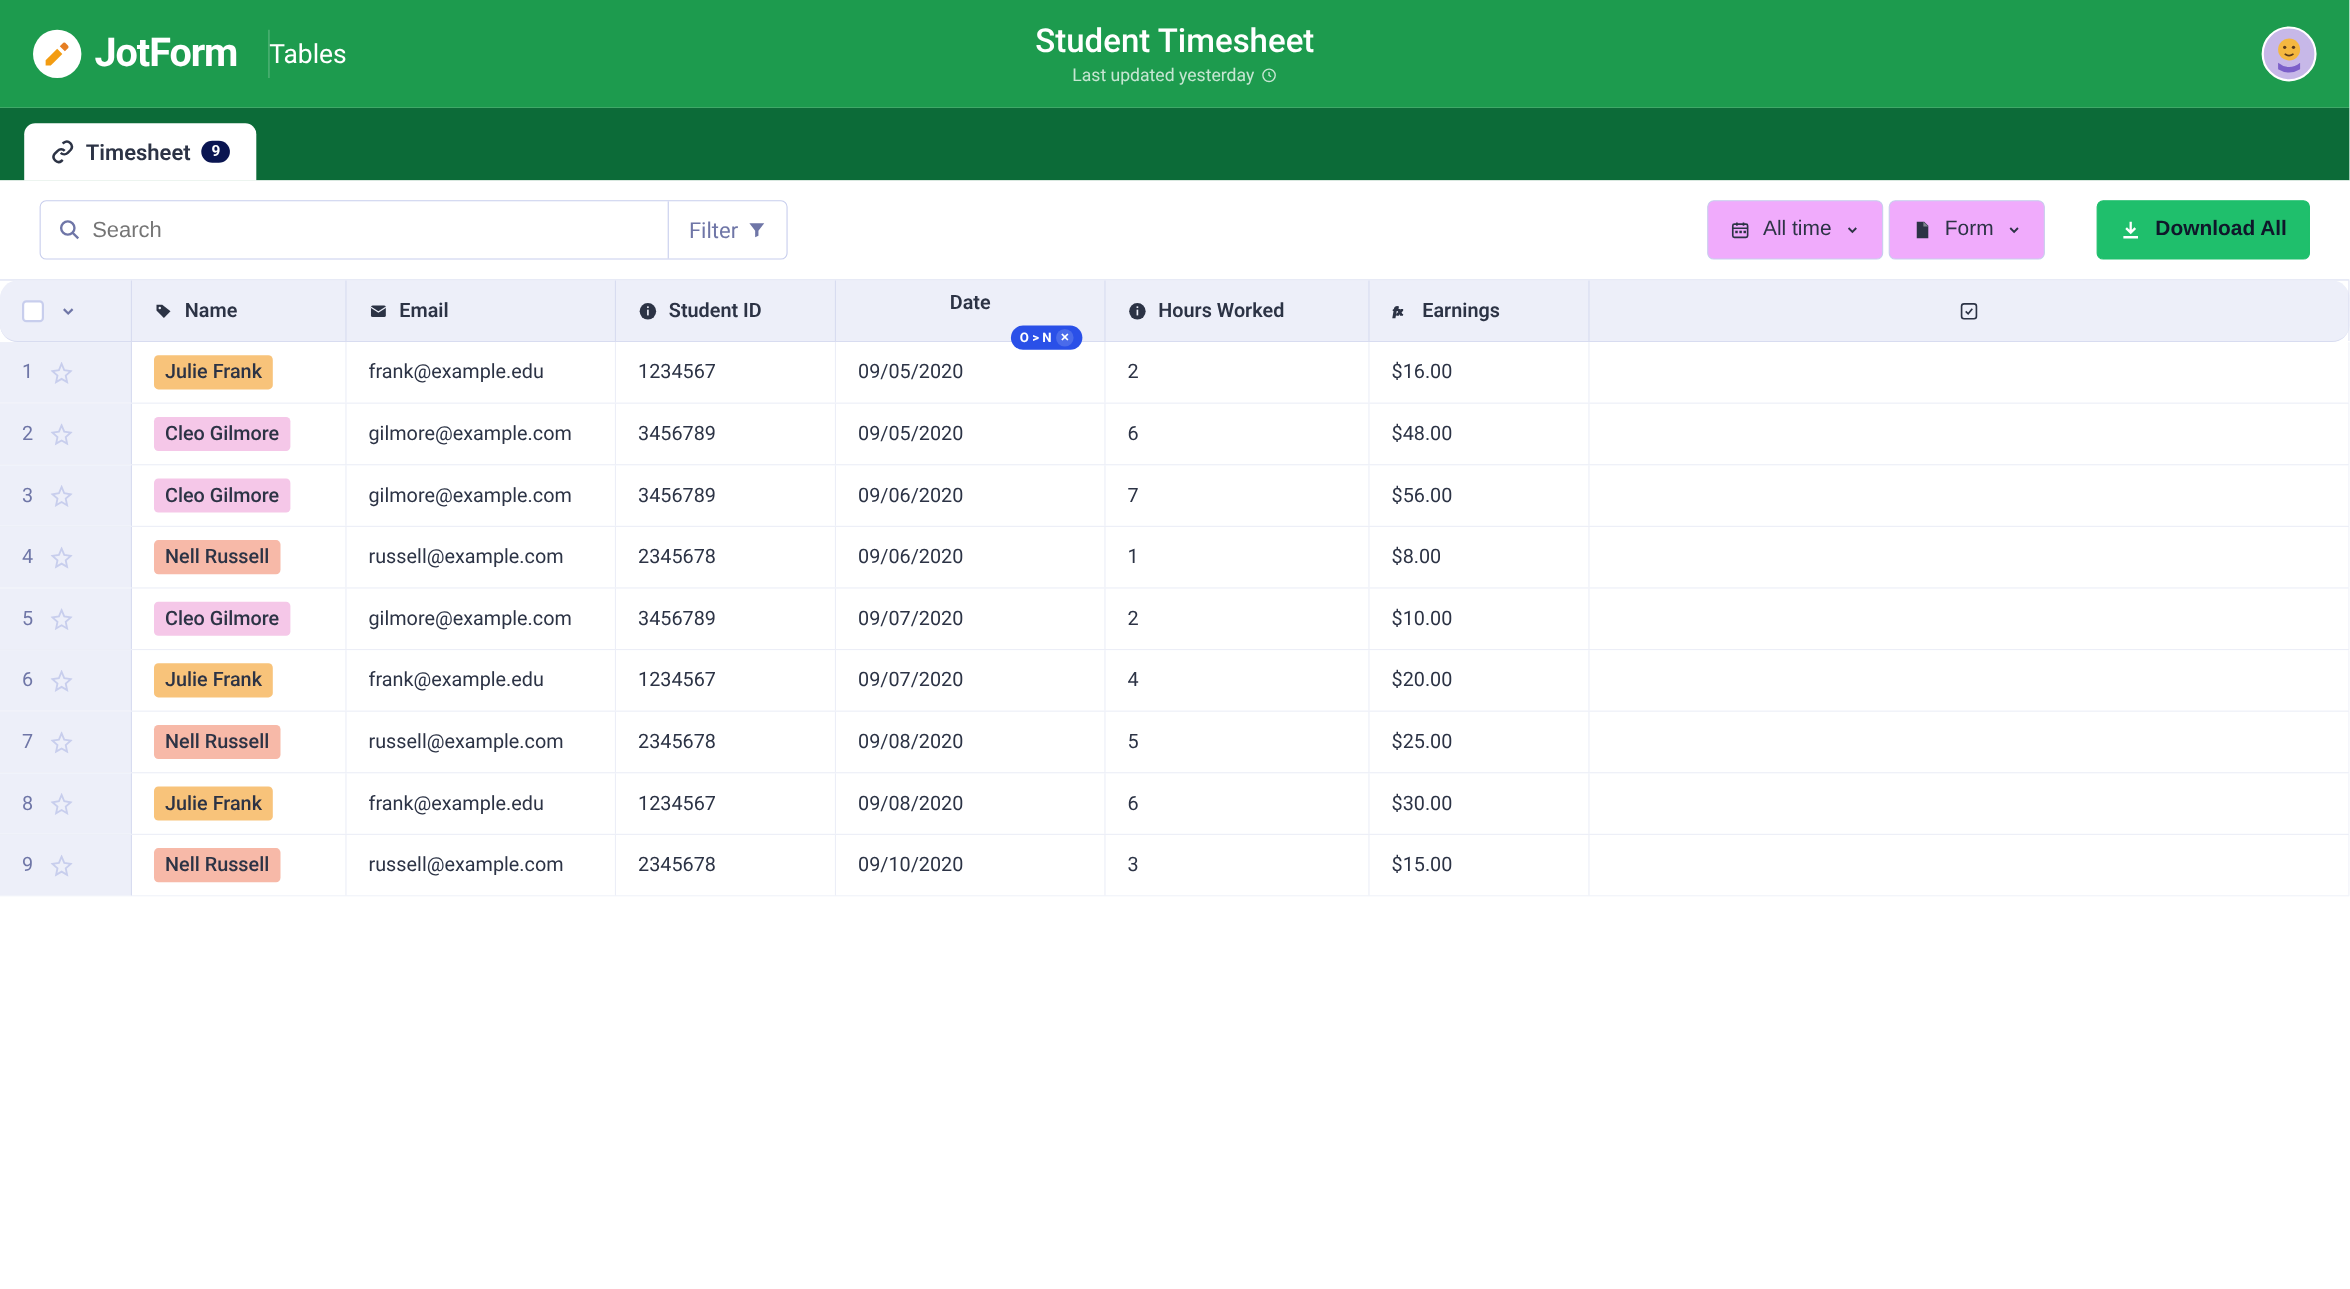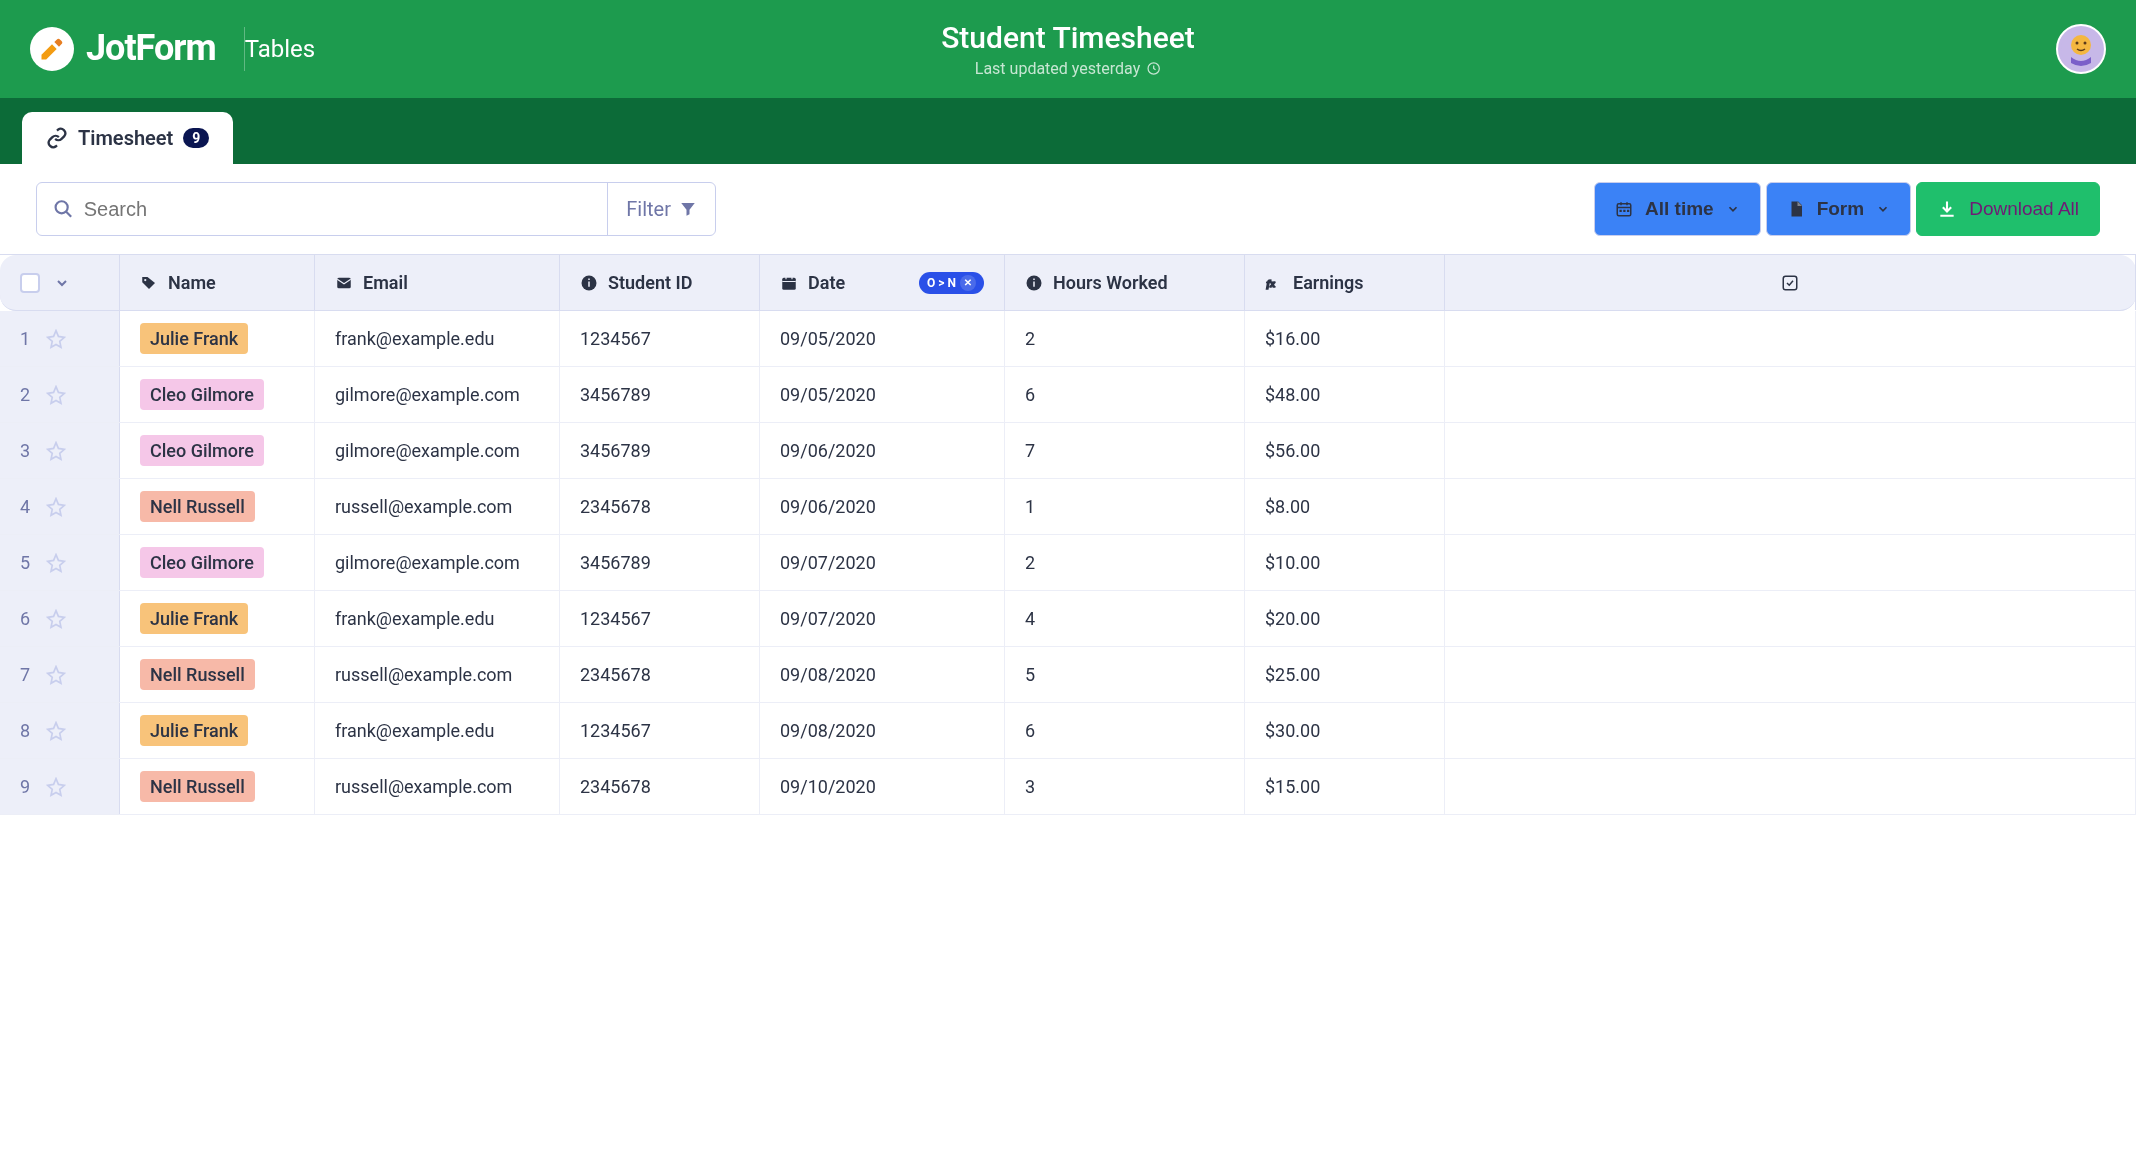--- a/index.html
+++ b/index.html
@@ -18,31 +18,31 @@
 .tabbar { background: #0c6b38; height: 66px; display: flex; align-items: flex-end; padding: 0 22px; }
 .tab { background: #fff; border-radius: 10px 10px 0 0; padding: 14px 24px; display: flex; align-items: center; gap: 10px; font-size: 20px; font-weight: 600; color: #2c3345; }
 .tab-badge { background: #0a1551; color: #fff; border-radius: 10px; padding: 2px 9px; font-size: 14px; font-weight: 700; }
 
 .toolbar { background: #fff; padding: 18px 36px; display: flex; align-items: center; gap: 5px; }
 .search-wrap { display: flex; border: 1px solid #c8ceed; border-radius: 6px; height: 54px; width: 680px; }
 .search-inner { flex: 1; display: flex; align-items: center; padding: 0 16px; gap: 10px; }
 .search-input { border: none; outline: none; font-size: 20px; color: #6f76a7; width: 100%; }
 .filter-btn { display: flex; align-items: center; gap: 8px; padding: 0 18px; border-left: 1px solid #c8ceed; font-size: 20px; color: #6f76a7; cursor: pointer; }
 .spacer { flex: 1; }
-.btn { height: 54px; border: 1px solid #c8ceed; border-radius: 6px; background: #3b82f6; display: flex; align-items: center; gap: 12px; padding: 0 20px; font-size: 19px; font-weight: 700; color: #2c3345; cursor: pointer; }
-.btn-primary { background: #1fbf6c; border-color: #1fbf6c; color: #701a75; font-weight: 400; }
+.btn { height: 54px; border: 1px solid #c8ceed; border-radius: 6px; background: #f0abfc; display: flex; align-items: center; gap: 12px; padding: 0 20px; font-size: 19px; font-weight: 400; color: #2c3345; cursor: pointer; }
+.btn-primary { background: #1fbf6c; border-color: #1fbf6c; color: #0f172a; font-weight: 700; margin-left: 42px; }
 
 .table-wrap { border-top: 1px solid #d8dcf0; }
 .thead { display: flex; background: #edeff9; border-bottom: 1px solid #d8dcf0; height: 56px; border-radius: 16px; }
 .th { display: flex; align-items: center; gap: 10px; padding: 0 20px; border-right: 1px solid #d8dcf0; font-size: 18px; font-weight: 600; color: #2c3345; }
 .th-rownum { width: 120px; gap: 14px; }
 .th-name { width: 195px; }
 .th-email { width: 245px; }
 .th-id { width: 200px; }
-.th-date { width: 245px; position: relative; }
+.th-date { width: 245px; position: relative; flex-direction: column; }
 .th-hours { width: 240px; }
 .th-earn { width: 200px; }
 .th-last { flex: 1; justify-content: center; }
 .sort-badge { background: #2a50e8; color: #fff; border-radius: 12px; font-size: 12px; font-weight: 700; padding: 3px 8px; display: flex; align-items: center; gap: 4px; margin-left: auto; }
 .sort-badge .x { background: #4a6bea; border-radius: 50%; width: 16px; height: 16px; display: flex; align-items: center; justify-content: center; font-size: 10px; }
 
 .row { display: flex; border-bottom: 1px solid #eceef7; height: 56px; }
 .td { display: flex; align-items: center; padding: 0 20px; border-right: 1px solid #eceef7; font-size: 18px; color: #2c3345; }
 .td-rownum { width: 120px; background: #edeff9; gap: 16px; color: #6f76a7; border-right: 1px solid #d8dcf0; }
 .td-name { width: 195px; }

